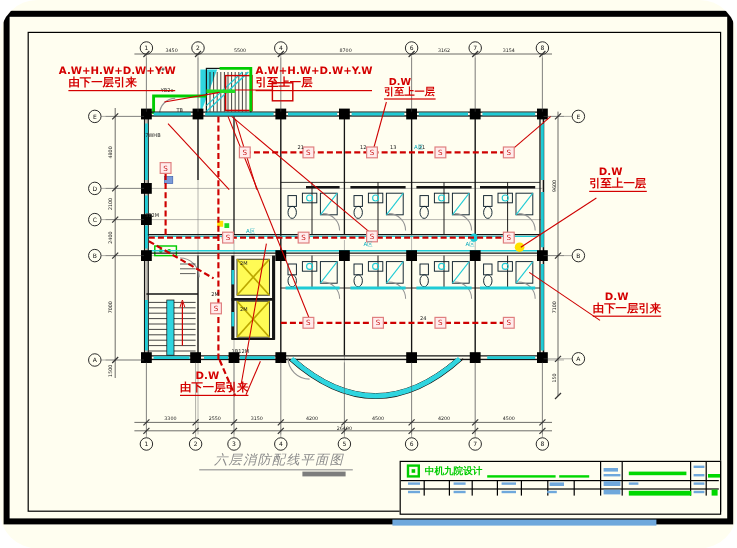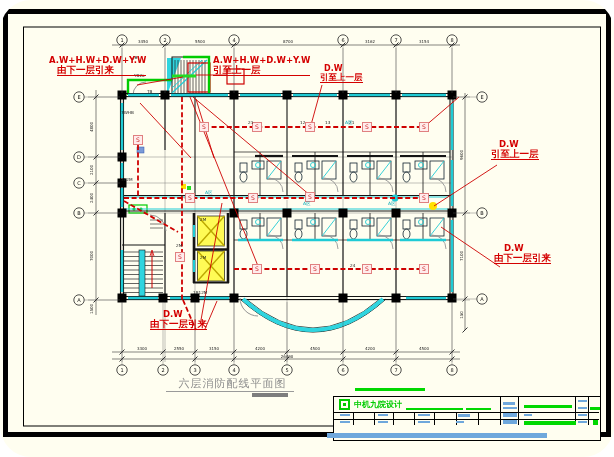--- a/index.html
+++ b/index.html
@@ -5,24 +5,24 @@
   html,body{margin:0;padding:0;}
   #screen{position:relative;width:614px;height:457px;background:#FFFEF0;overflow:hidden;
     font-family:"DejaVu Sans", sans-serif;border-radius:31px;}
   #plan-svg{position:absolute;left:0;top:0;}
   .ann{position:absolute;color:#D40000;line-height:1.05;white-space:nowrap;}
   .ann .l1{font-size:8.5px;font-weight:bold;letter-spacing:0px;}
   .ann .l2{font-size:9.5px;font-weight:bold;border-bottom:1px solid #D40000;padding-bottom:0px;}
   .ann.small .l1{font-size:8px;}
   .ann.small .l2{font-size:8.5px;}
   #drawing-title{position:absolute;left:170px;top:376px;width:125px;text-align:center;
-    color:#8C8C8C;font-size:11px;letter-spacing:1px;white-space:nowrap;}
+    color:#8C8C8C;font-size:11px;letter-spacing:1px;white-space:nowrap;font-style:italic;}
   #title-underline1{position:absolute;left:166px;top:391px;width:128px;height:1px;background:#9a9a9a;}
   #title-underline2{position:absolute;left:252px;top:393px;width:36px;height:4px;background:#7d7d7d;}
-  #titleblock{position:absolute;left:333px;top:396px;width:268px;height:45px;
+  #titleblock{position:absolute;left:333px;top:384px;width:268px;height:45px;
     border:1.5px solid #000;box-sizing:border-box;background:#FFFEF0;}
   .tb-line{position:absolute;background:#000;}
   .blue-bar{position:absolute;background:#6FA8DC;}
   .green-bar{position:absolute;background:#00D800;}
   #tb-company{position:absolute;left:20px;top:2px;color:#00CC00;font-weight:bold;font-size:8px;
     letter-spacing:0px;white-space:nowrap;}
   #tb-logo{position:absolute;left:5px;top:2px;width:11px;height:11px;border:2px solid #00CC00;
     box-sizing:border-box;}
   #tb-logo-inner{position:absolute;left:2px;top:2px;width:3px;height:3px;background:#00CC00;}
   #topbar-green{position:absolute;left:355px;top:388px;width:70px;height:3px;background:#00D800;}

